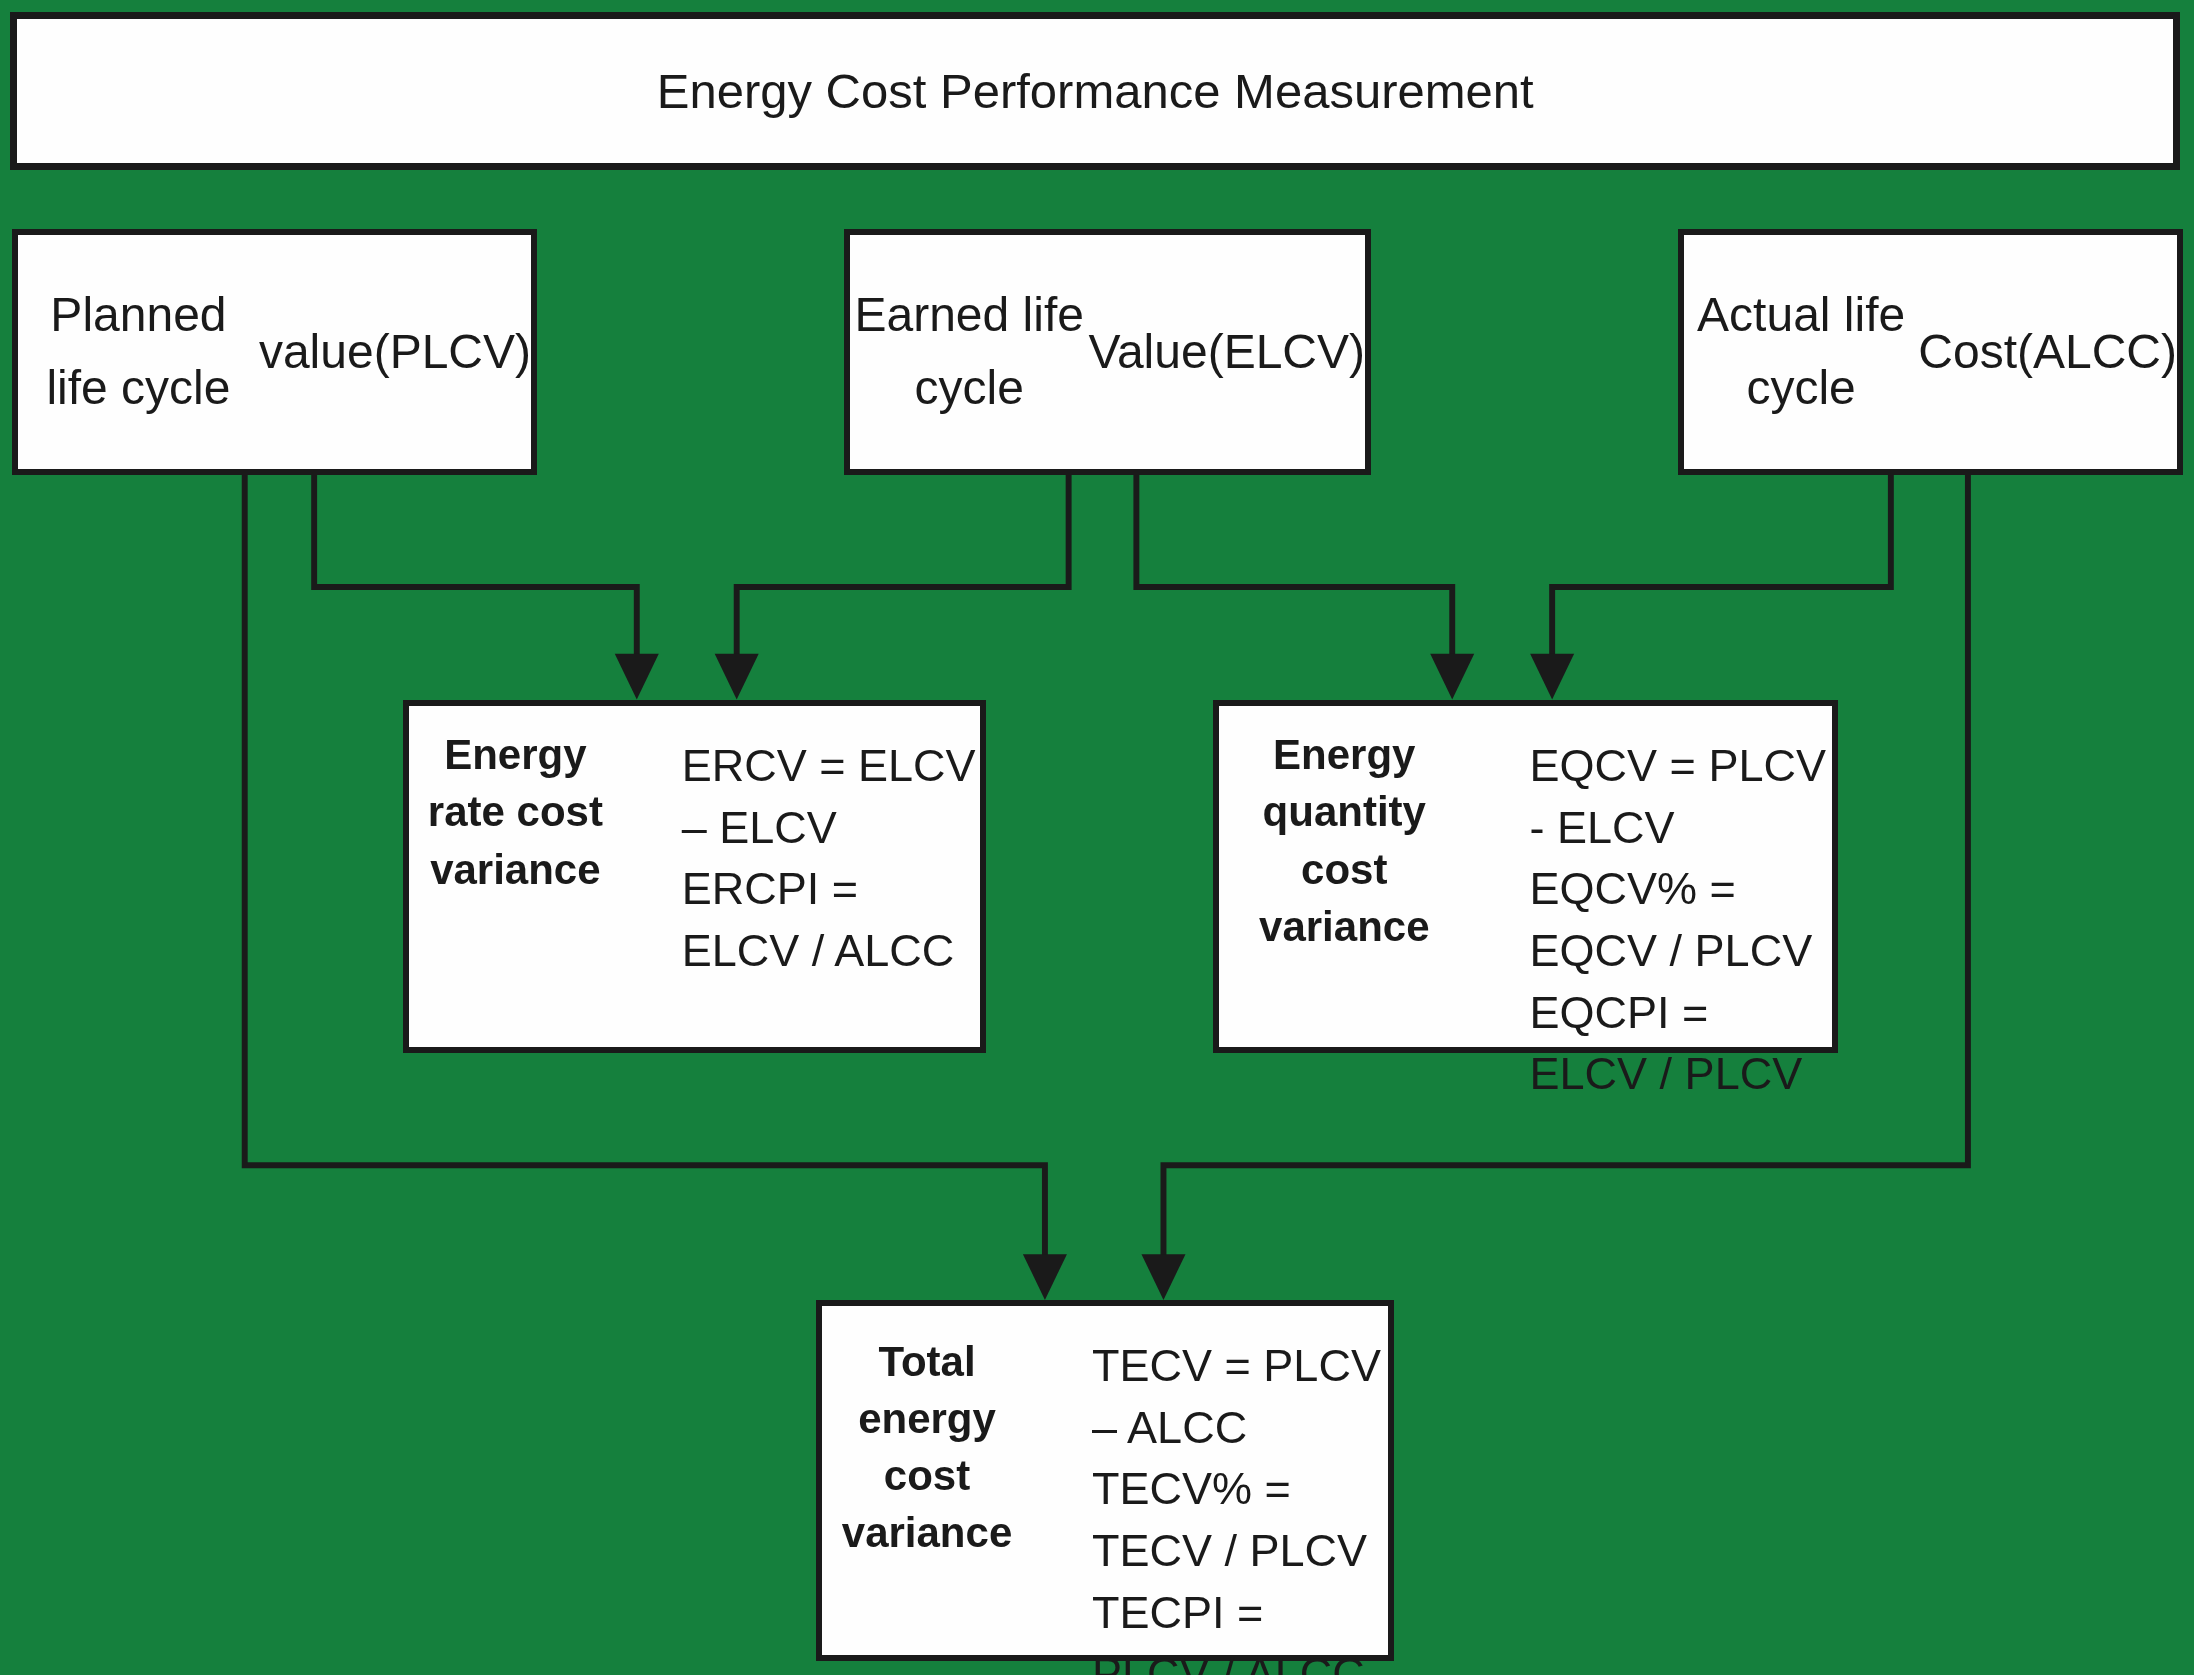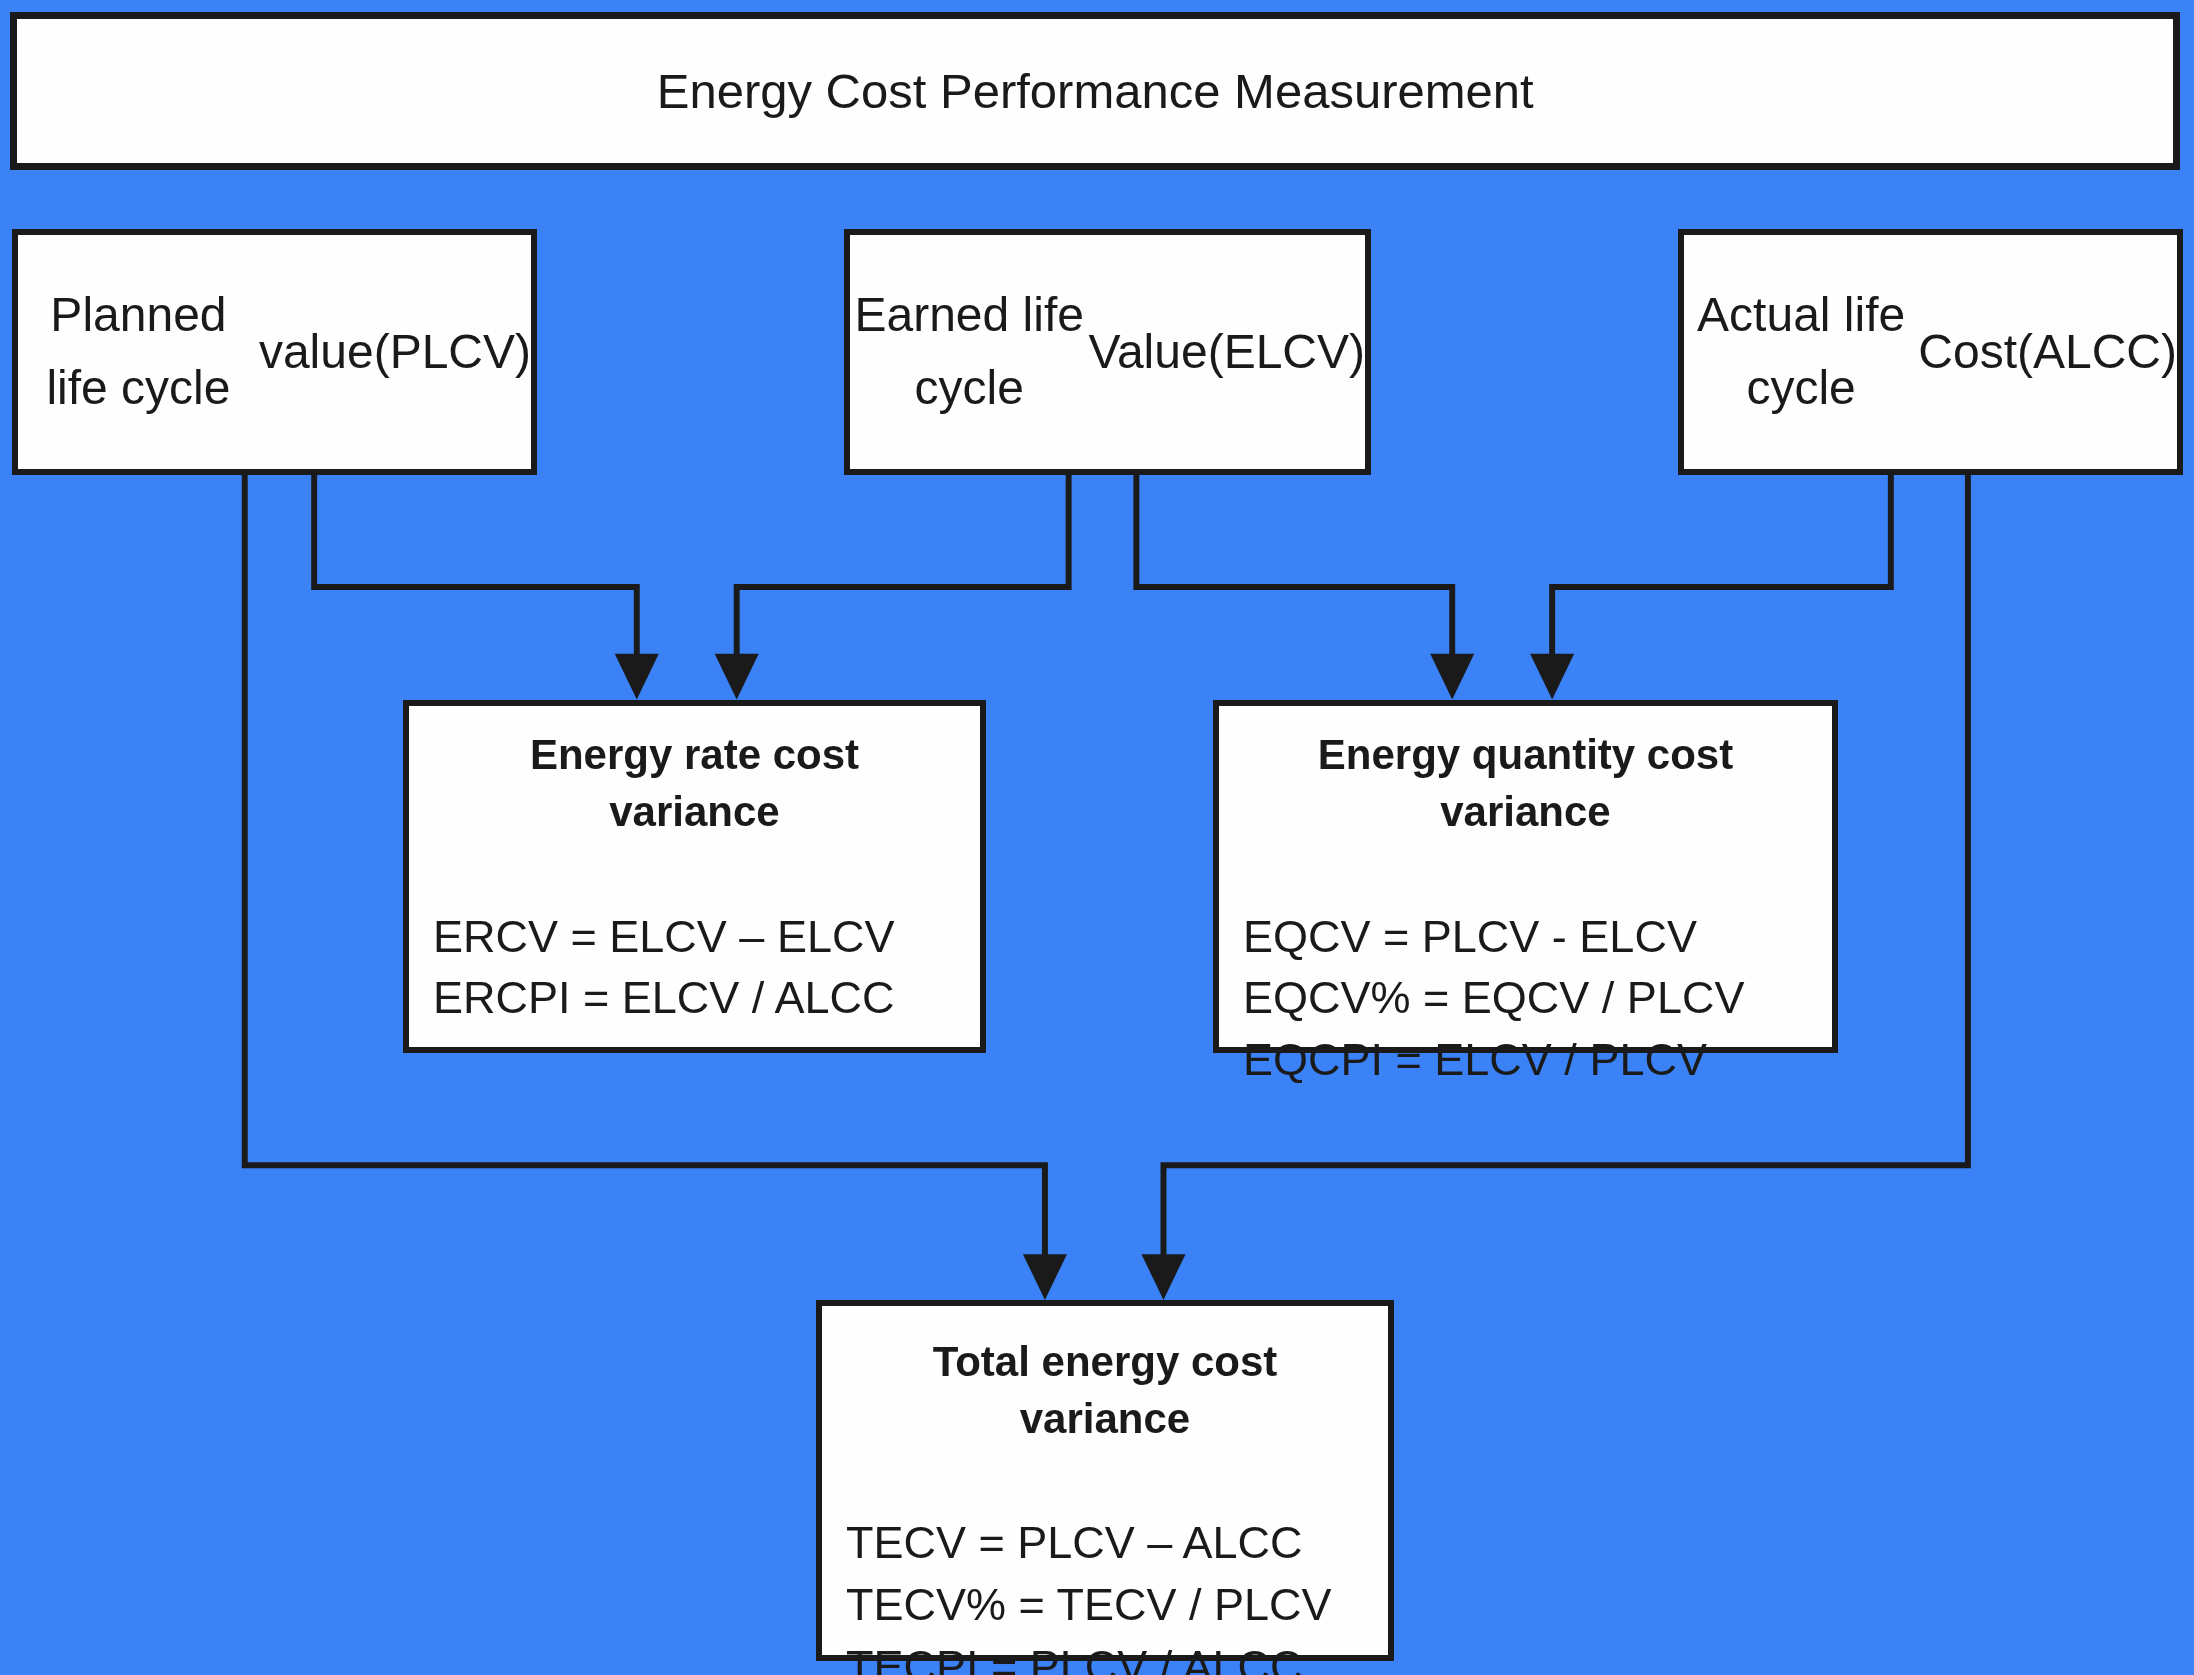--- a/index.html
+++ b/index.html
@@ -4,21 +4,21 @@
 <style>
   html, body {
     margin: 0;
     padding: 0;
     background: #ffffff;
   }
   .canvas {
     position: relative;
     width: 2194px;
     height: 1676px;
-    background: #3b82f6;
+    background: #15803d;
     font-family: "Liberation Sans", sans-serif;
     color: #1a1a1a;
     overflow: hidden;
   }
   .connector-layer {
     position: absolute;
     left: 0;
     top: 0;
     width: 2194px;
     height: 1676px;
@@ -58,21 +58,20 @@
     text-align: center;
     font-size: 48px;
     line-height: 1.52;
   }
   .node-plcv { left: 12px;   width: 525px; }
   .node-elcv { left: 844px;  width: 527px; }
   .node-alcc { left: 1678px; width: 505px; justify-content: flex-end; }
   .node-formula {
     border: 6px solid #1a1a1a;
     display: flex;
-    flex-direction: column;
     gap: 36px;
   }
   .node-ercv  { left: 403px;  top: 700px;  width: 583px; height: 353px; }
   .node-eqcv  { left: 1213px; top: 700px;  width: 625px; height: 353px; }
   .node-total { left: 816px;  top: 1300px; width: 578px; height: 361px; }
   .ftitle {
     margin-top: 20.3px;
     text-align: center;
     font-weight: bold;
     font-size: 42px;

